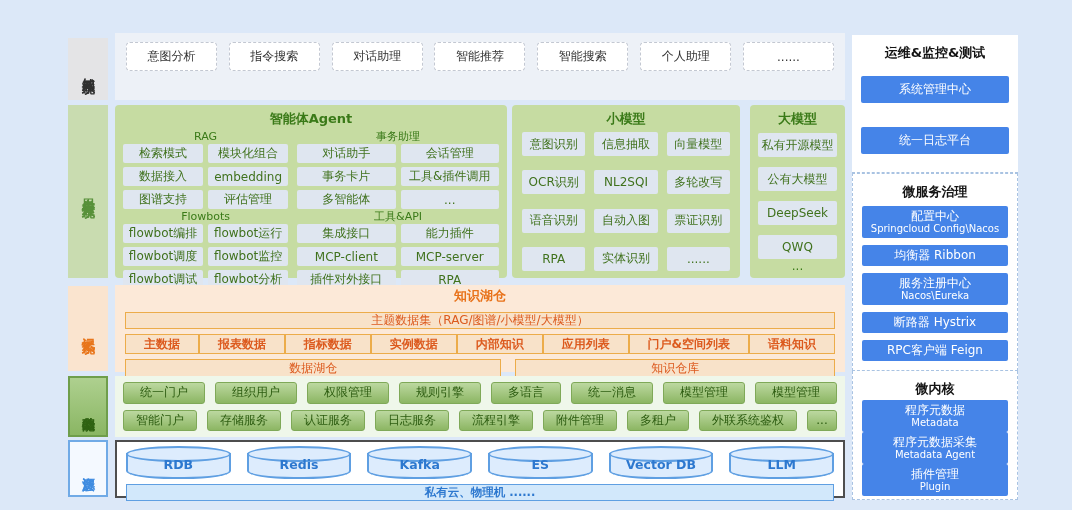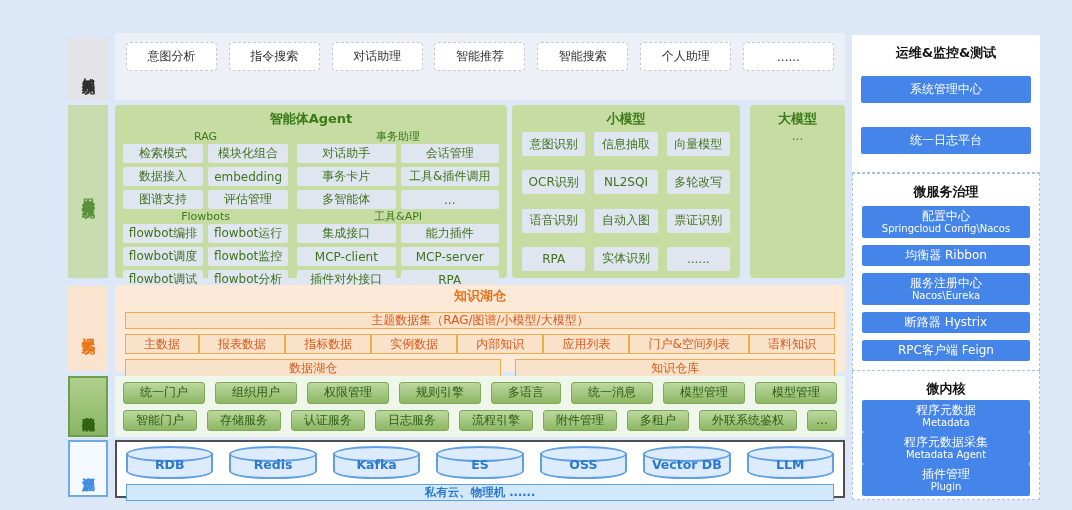--- a/index.html
+++ b/index.html
@@ -52,21 +52,21 @@
   .more-dots { text-align:center; color:#3a7a18; line-height:15px; }
 
   
   .memory { position:absolute; left:115px; top:285px; width:730px; height:87px; background:#fce9d8; padding:3px 10px 5px; }
   .memory-title { text-align:center; font-weight:bold; font-size:13px; color:#e8721a; line-height:15px; }
   .obox {
     background:#f8e2c9; border:1px solid #ecac4a; color:#dc5a1e;
     display:flex; align-items:center; justify-content:center; white-space:nowrap;
   }
   .topic-box { height:17px; margin-top:9px; }
-  .mem-items { display:flex; gap:0; margin-top:5px; }
+  .mem-items { display:flex; gap:0; margin-top:5px;font-weight:bold; }
   .mem-items .obox { height:20px; flex:1 1 auto; padding:0 7px; }
   .mem-bottom { display:flex; gap:14px; margin-top:5px; }
   .mem-bottom .obox { height:19px; }
   .mem-bottom .obox:first-child { width:53%; }
   .mem-bottom .obox:last-child { flex:1; }
 
   
   .basic { position:absolute; left:115px; top:376px; width:730px; height:61px; background:#eff7ea; padding:6px 8px; display:flex; flex-direction:column; gap:6px; }
   .basic-row { display:flex; gap:10px; flex:1; }
   .basic-btn {
@@ -78,21 +78,21 @@
 
   
   .resource { position:absolute; left:115px; top:440px; width:730px; height:58px; background:#fff; border:2px solid #4e4e4e; padding:3px 9px 4px; display:flex; flex-direction:column; }
   .db-row { display:flex; gap:16px; flex:1; }
   .cylinder { flex:1; position:relative; height:26px; margin-top:8px; background:#ddecfd; border:2px solid #5f9fe2; border-top:none; border-radius:0 0 45% 45% / 0 0 8px 8px; }
   .cylinder::before { content:""; position:absolute; left:-2px; right:-2px; top:-7px; height:12px; background:#ddecfd; border:2px solid #5f9fe2; border-radius:50%; }
   .cyl-label { position:relative; z-index:1; text-align:center; line-height:23px; font-weight:bold; font-size:12.5px; color:#2d78cf; }
   .infra-bar { height:17px; margin-top:5px; background:#d2e8fb; border:1px solid #5f9fe2; color:#2d78cf; font-weight:bold; font-size:11.5px; display:flex; align-items:center; justify-content:center; }
 
   
-  .r-sec { position:absolute; left:852px; width:188px; background:#fff; padding:6px 9px; display:flex; flex-direction:column; }
+  .r-sec { position:absolute; left:852px; width:166px; background:#fff; padding:6px 9px; display:flex; flex-direction:column; }
   .r-ops    { top:35px;  height:138px; border-bottom:1px dashed #a9c3e2; }
   .r-micro  { top:173px; height:198px; border:1px dashed #a9c3e2; }
   .r-kernel { top:371px; height:129px; border:1px dashed #a9c3e2; border-top:none; }
   .r-title { text-align:center; font-weight:bold; font-size:13px; color:#141414; margin:3px 0 2px; }
   .r-list { display:flex; flex-direction:column; flex:1; justify-content:space-around; }
   .blue-btn {
     background:#4584e8; color:#fff; border-radius:2px; flex-shrink:0;
     display:flex; flex-direction:column; align-items:center; justify-content:center; text-align:center; padding:4px 2px;
   }
   .r-ops .blue-btn { padding:7px 2px; }
@@ -197,20 +197,27 @@
           <div class="gitem">自动入图</div>
           <div class="gitem">票证识别</div>
           <div class="gitem">RPA</div>
           <div class="gitem">实体识别</div>
           <div class="gitem">......</div>
         </div>
     </div>
 
     <div class="panel large-panel">
       <div class="panel-title">大模型</div>
+      <div class="large-items">
+
+      <div class="gitem">私有开源模型</div>
+          <div class="gitem">公有大模型</div>
+          <div class="gitem">DeepSeek</div>
+          <div class="gitem">QWQ</div>
+        </div>
       <div class="more-dots">...</div>
     </div>
   </div>
 
   <div class="memory">
     <div class="memory-title">知识湖仓</div>
     <div class="obox topic-box">主题数据集（RAG/图谱/小模型/大模型）</div>
     <div class="mem-items">
 
     <div class="obox">主数据</div>
@@ -266,23 +273,20 @@
         </div>
 
         <div class="cylinder">
           <div class="cyl-label">Kafka</div>
         </div>
 
         <div class="cylinder">
           <div class="cyl-label">ES</div>
         </div>
 
-        <div class="cylinder">
-          <div class="cyl-label">OSS</div>
-        </div>
 
         <div class="cylinder">
           <div class="cyl-label">Vector DB</div>
         </div>
 
         <div class="cylinder">
           <div class="cyl-label">LLM</div>
         </div>
       </div>
     <div class="infra-bar">私有云、物理机 ......</div>

